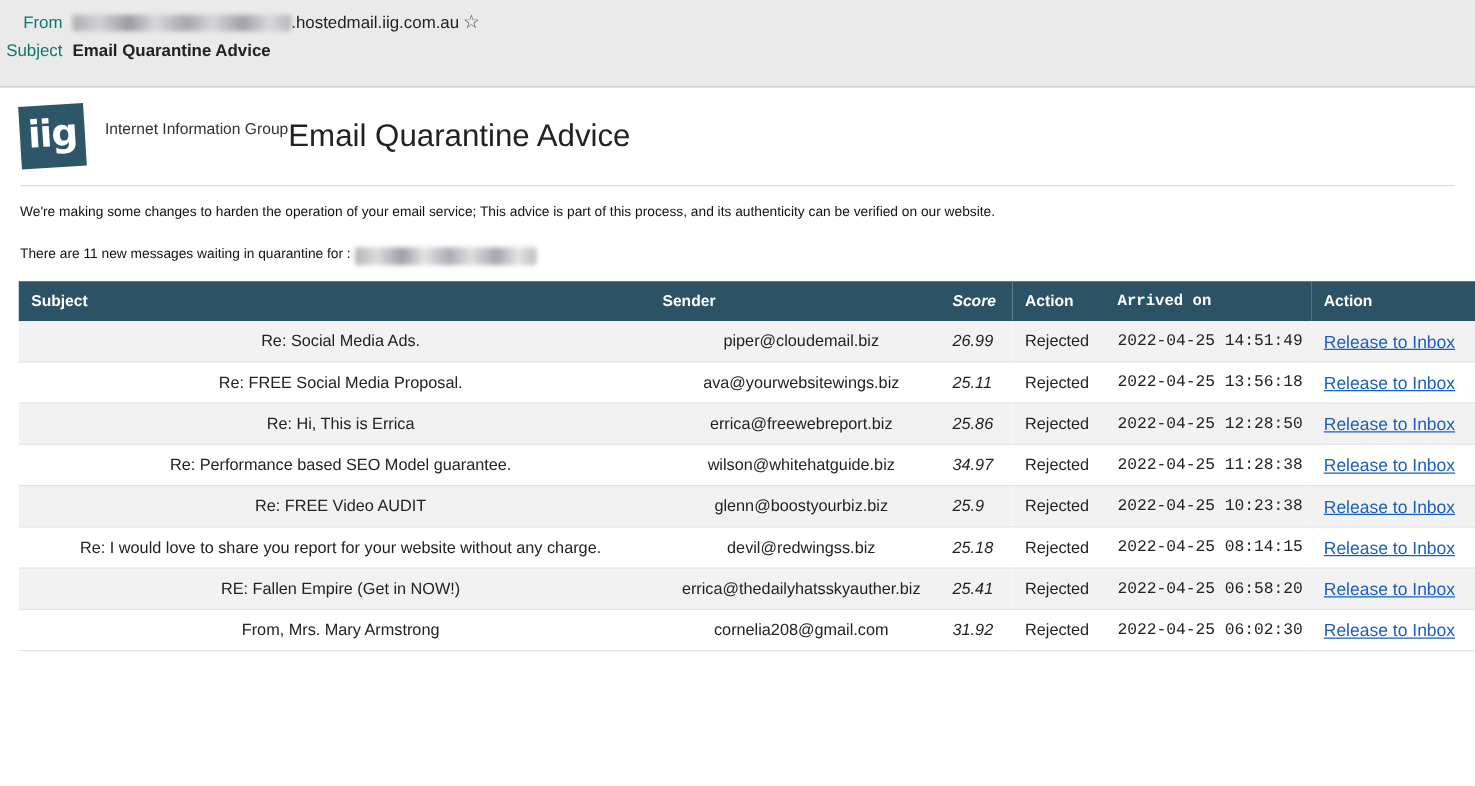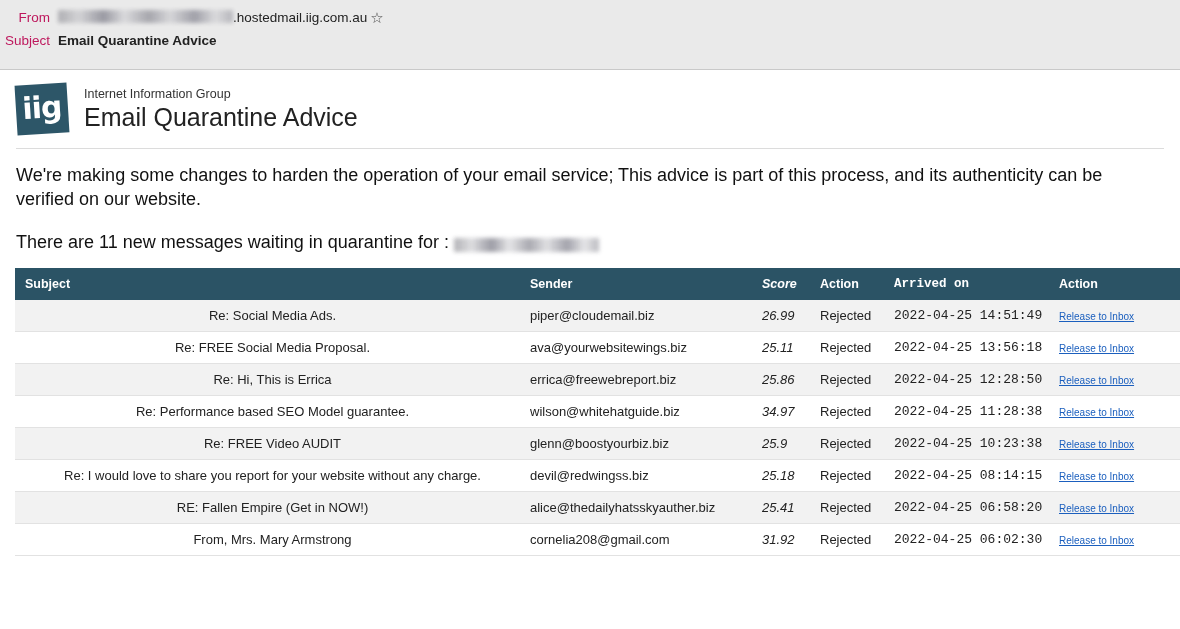--- a/index.html
+++ b/index.html
@@ -26,28 +26,28 @@
   }
   .mh-row {
     display: flex;
     align-items: center;
     height: 23px;
     font-size: 13.5px;
   }
   .mh-label {
     width: 50px;
     text-align: right;
-    color: #be185d;
+    color: #0f766e;
     padding-right: 8px;
     flex: 0 0 auto;
     font-size: 13.5px;
   }
   .mh-value {
     display: flex;
-    align-items: flex-start;
+    align-items: flex-end;
     color: #222;
     font-size: 13.5px;
   }
   .mh-value.bold { font-weight: bold; font-size: 13.5px; }
   .redacted {
     display: inline-block;
     height: 13px;
     border-radius: 1px;
     vertical-align: middle;
     background:
@@ -97,42 +97,42 @@
   }
   .logo-text {
     color: #ffffff;
     font-family: "DejaVu Sans", sans-serif;
     font-weight: bold;
     font-size: 30px;
     letter-spacing: -1px;
     line-height: 1;
     transform: translateY(-1px);
   }
-  .brand-text { display: flex; flex-direction: column; justify-content: center; }
+  .brand-text { display: flex; flex-direction: row; justify-content: center; }
   .brand-sub {
     font-size: 12.5px;
     color: #333;
     line-height: 1.3;
     margin-bottom: 1px;
   }
   .brand-title {
     font-size: 25px;
     color: #222;
     line-height: 1.15;
     font-weight: normal;
   }
   .divider {
     border: 0;
     border-top: 1px solid #dcdcdc;
     margin: 4px 8px 0 8px;
   }
 
   .paras { padding: 14px 10px 0 8px; }
   .para {
-    font-size: 18px;
+    font-size: 11px;
     line-height: 1.35;
     color: #111;
     margin: 0 0 18px 0;
     max-width: 1168px;
   }
   .para:last-child { margin-bottom: 14px; }
 
   
   .table-wrap { padding: 0 5px 0 7px; }
   table.quarantine {
@@ -160,31 +160,31 @@
     vertical-align: middle;
     overflow: hidden;
     white-space: nowrap;
     text-overflow: ellipsis;
   }
   table.quarantine tbody tr:nth-child(odd)  { background: #f2f2f2; }
   table.quarantine tbody tr:nth-child(even) { background: #ffffff; }
   table.quarantine tbody tr { border-bottom: 1px solid #e2e2e2; }
 
   .col-subject { width: 505px; text-align: center; }
-  .col-sender  { width: 232px; }
+  .col-sender  { width: 232px; text-align: center; }
   .col-score   { width: 58px; font-style: italic; }
   .col-action  { width: 74px; }
   .col-arrived { width: 165px; font-family: Liberation Mono, monospace; }
   .col-release { width: 134px; }
 
   .release-link {
     color: #1b5fbe;
     text-decoration: underline;
     cursor: pointer;
-    font-size: 10px;
+    font-size: 14px;
   }
 </style>
 </head>
 <body>
 
 <div class="mail-header">
 
   <div class="mh-row">
     <span class="mh-label">From</span>
     <span class="mh-value">
@@ -277,21 +277,21 @@
           <tr>
             <td class="col-subject">Re: I would love to share you report for your website without any charge.</td>
             <td class="col-sender">devil@redwingss.biz</td>
             <td class="col-score">25.18</td>
             <td class="col-action">Rejected</td>
             <td class="col-arrived">2022-04-25 08:14:15</td>
             <td class="col-release"><span class="release-link">Release to Inbox</span></td>
           </tr>
           <tr>
             <td class="col-subject">RE: Fallen Empire (Get in NOW!)</td>
-            <td class="col-sender">alice@thedailyhatsskyauther.biz</td>
+            <td class="col-sender">errica@thedailyhatsskyauther.biz</td>
             <td class="col-score">25.41</td>
             <td class="col-action">Rejected</td>
             <td class="col-arrived">2022-04-25 06:58:20</td>
             <td class="col-release"><span class="release-link">Release to Inbox</span></td>
           </tr>
           <tr>
             <td class="col-subject">From, Mrs. Mary Armstrong</td>
             <td class="col-sender">cornelia208@gmail.com</td>
             <td class="col-score">31.92</td>
             <td class="col-action">Rejected</td>

